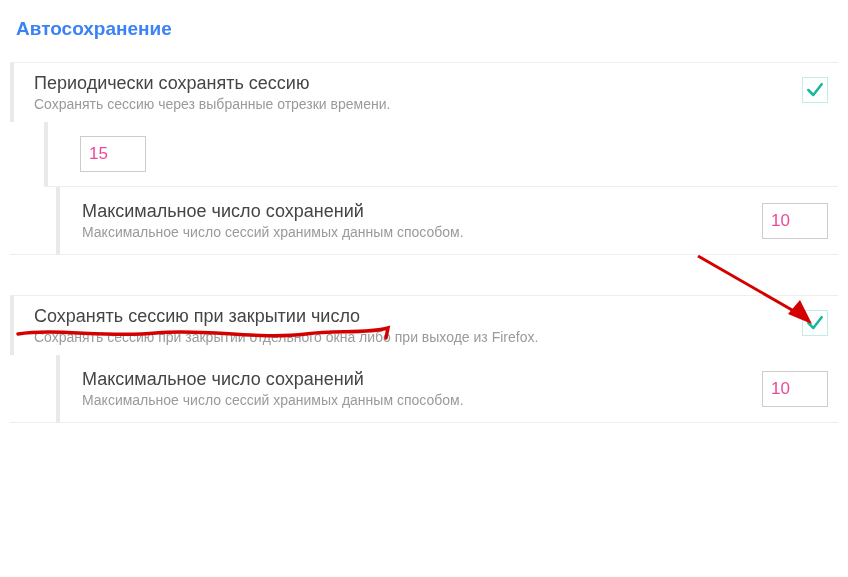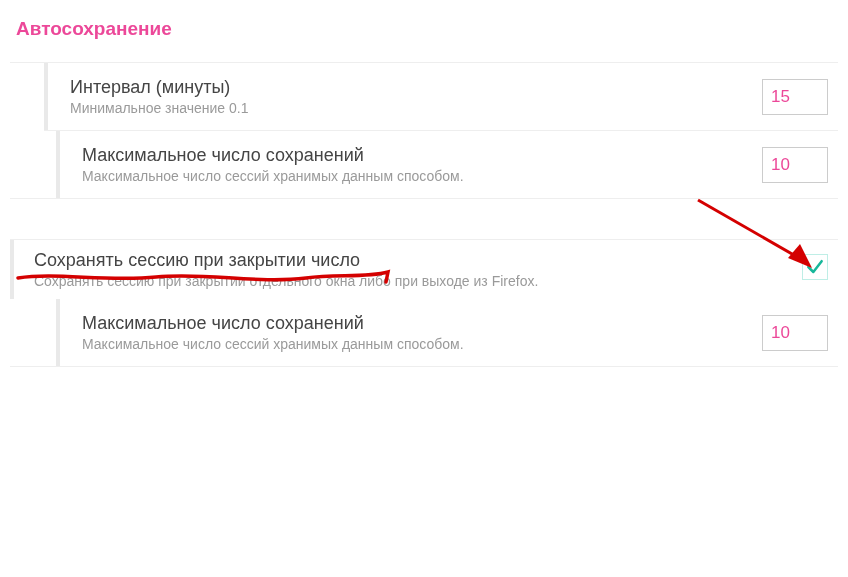--- a/index.html
+++ b/index.html
@@ -9,21 +9,21 @@
     font-family: "Segoe UI", Arial, sans-serif;
     background: #ffffff;
     color: #555;
     width: 848px;
   }
   .container {
     padding: 18px 10px 10px 10px;
   }
   .section-title {
     font-size: 19px;
-    color: #ec4899;
+    color: #3b82f6;
     font-weight: 600;
     margin: 0 0 22px 6px;
   }
   .option-group {
     border-top: 1px solid #eee;
     border-bottom: 1px solid #eee;
     padding: 0;
     margin-bottom: 40px;
   }
   .option-row {
@@ -92,27 +92,34 @@
   }
   .group2 { position: relative; }
 </style>
 </head>
 <body>
 
 <div class="container">
   <div class="section-title">Автосохранение</div>
 
   <div class="option-group">
+    <div class="option-row main">
+      <div class="label-block">
+        <div class="label-title">Периодически сохранять сессию</div>
+        <div class="label-desc">Сохранять сессию через выбранные отрезки времени.</div>
+      </div>
+      <div class="checkbox">
+        <svg width="20" height="20" viewBox="0 0 24 24">
+            <path d="M4 12 L10 18 L20 5" stroke="#17b79a" stroke-width="3" fill="none" stroke-linecap="round" stroke-linejoin="round"></path>
+          </svg>
+      </div>
+    </div>
 
     <div class="sub-block">
       <div class="sub-row">
-        <div class="label-block">
-          <div class="label-title">Интервал (минуты)</div>
-          <div class="label-desc">Минимальное значение 0.1</div>
-        </div>
         <input class="num-input" type="text" value="15" style="">
       </div>
     </div>
 
     <div class="sub-block">
       <div class="sub-row">
         <div class="label-block">
           <div class="label-title">Максимальное число сохранений</div>
           <div class="label-desc">Максимальное число сессий хранимых данным способом.</div>
         </div>

